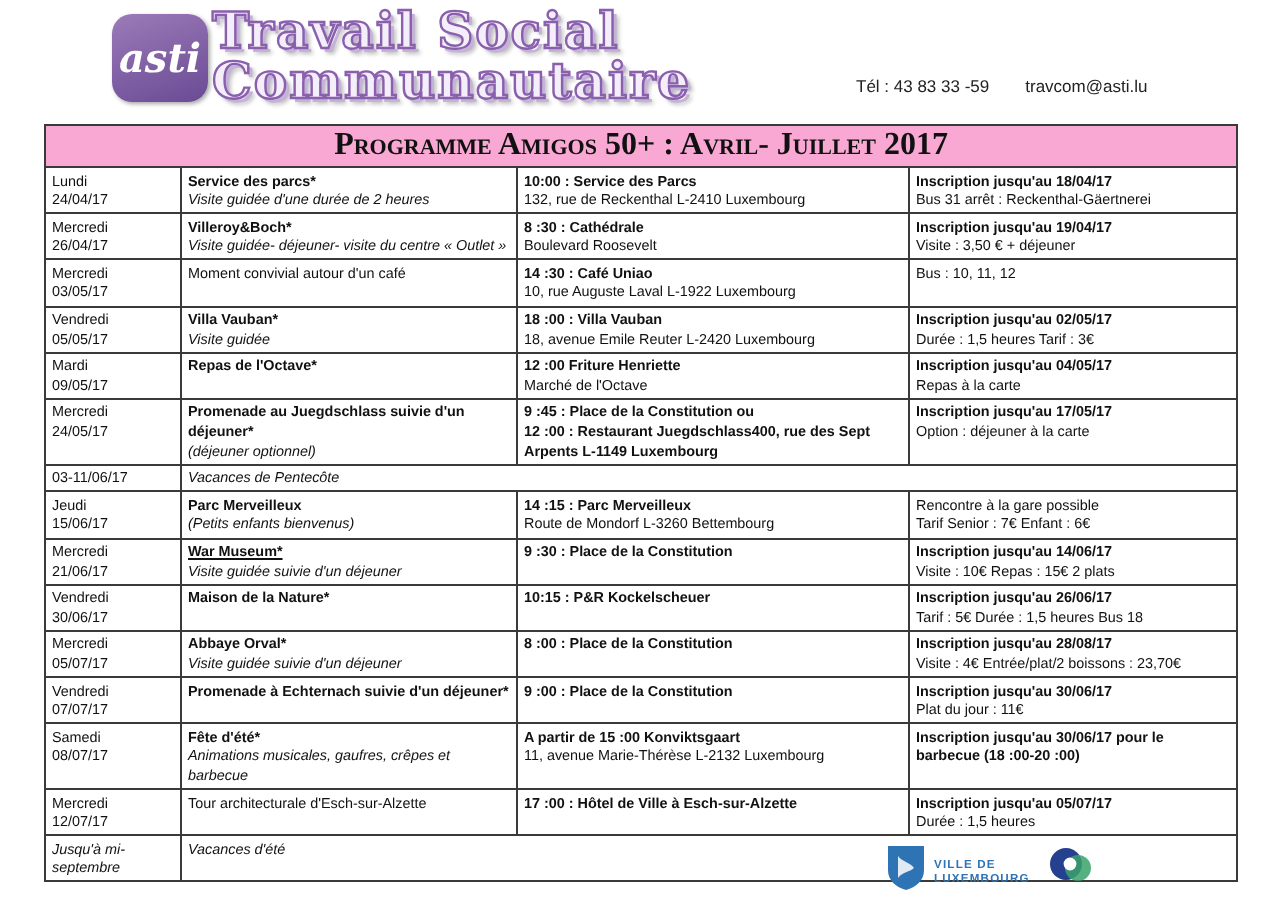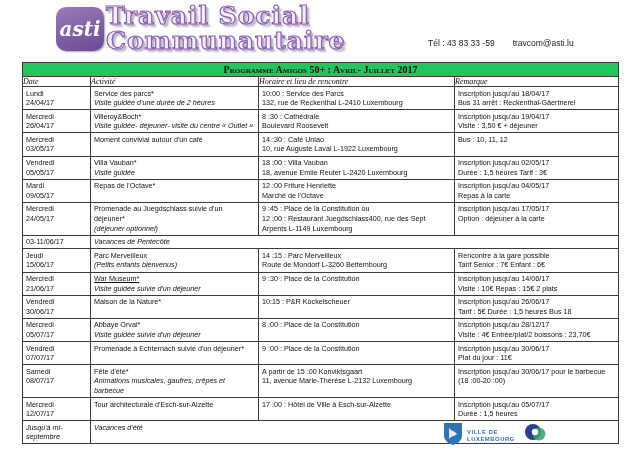--- a/index.html
+++ b/index.html
@@ -37,30 +37,30 @@
   
   table.program {
     position:absolute; left:22px; top:62px; width:596px;
     border-collapse:collapse; font-size:7.2px; color:#111;
     table-layout:fixed;
   }
   table.program td, table.program th {
     border:1px solid #3a3a3a; vertical-align:top; padding:1.5px 3px; text-align:left;
   }
   .title-cell {
-    background:#22c55e; text-align:center !important;
+    background:#f9a8d4; text-align:center !important;
     font-family:"Liberation Serif", serif; font-variant:small-caps;
-    font-weight:bold; font-size:10px; padding:1px 0 !important;
+    font-weight:bold; font-size:16px; padding:1px 0 !important;
   }
   th.col-header {
     text-align:center; font-family:"Liberation Serif", serif;
     font-style:italic; font-weight:normal; font-size:8px; padding:0 !important;
   }
   .line { line-height:9.6px; }
-  .b { font-weight:normal; } .i { font-style:italic; } .u { text-decoration:underline; }
+  .b { font-weight:bold; } .i { font-style:italic; } .u { text-decoration:underline; }
   td.vacation-cell { text-align:center; font-style:italic; }
 
   
   .footnote {
     position:absolute; left:56px; top:419px; font-size:8.5px; color:#4d4d5a;
     white-space:nowrap;
   }
   .footnote .b { color:#3c3c4a; }
 
   .ville-logo { position:absolute; left:443px; top:422px; display:flex; align-items:center; gap:4px; }
@@ -91,26 +91,20 @@
     <colgroup>
       <col style="width:68px">
         <col style="width:168px">
         <col style="width:196px">
         <col style="width:164px">
     </colgroup>
     <thead>
       <tr>
         <td colspan="4" class="title-cell">Programme Amigos 50+ : Avril- Juillet 2017</td>
       </tr>
-      <tr>
-        <th class="col-header">Date</th>
-        <th class="col-header">Activité</th>
-        <th class="col-header">Horaire et lieu de rencontre</th>
-        <th class="col-header">Remarque</th>
-      </tr>
     </thead>
     <tbody>
         <tr>
           <td>
             <div class="line">Lundi</div>
             <div class="line">24/04/17</div>
           </td>
           <td>
             <div class="line b">Service des parcs*</div>
             <div class="line i">Visite guidée d'une durée de 2 heures</div>
@@ -276,21 +270,21 @@
             <div class="line">05/07/17</div>
           </td>
           <td>
             <div class="line b">Abbaye Orval*</div>
             <div class="line i">Visite guidée suivie d'un déjeuner</div>
           </td>
           <td>
             <div class="line b">8 :00 : Place de la Constitution</div>
           </td>
           <td>
-            <div class="line b">Inscription jusqu'au 28/12/17</div>
+            <div class="line b">Inscription jusqu'au 28/08/17</div>
             <div class="line">Visite : 4€ Entrée/plat/2 boissons : 23,70€</div>
           </td>
         </tr>
         <tr>
           <td>
             <div class="line">Vendredi</div>
             <div class="line">07/07/17</div>
           </td>
           <td>
             <div class="line b">Promenade à Echternach suivie d'un déjeuner*</div>

